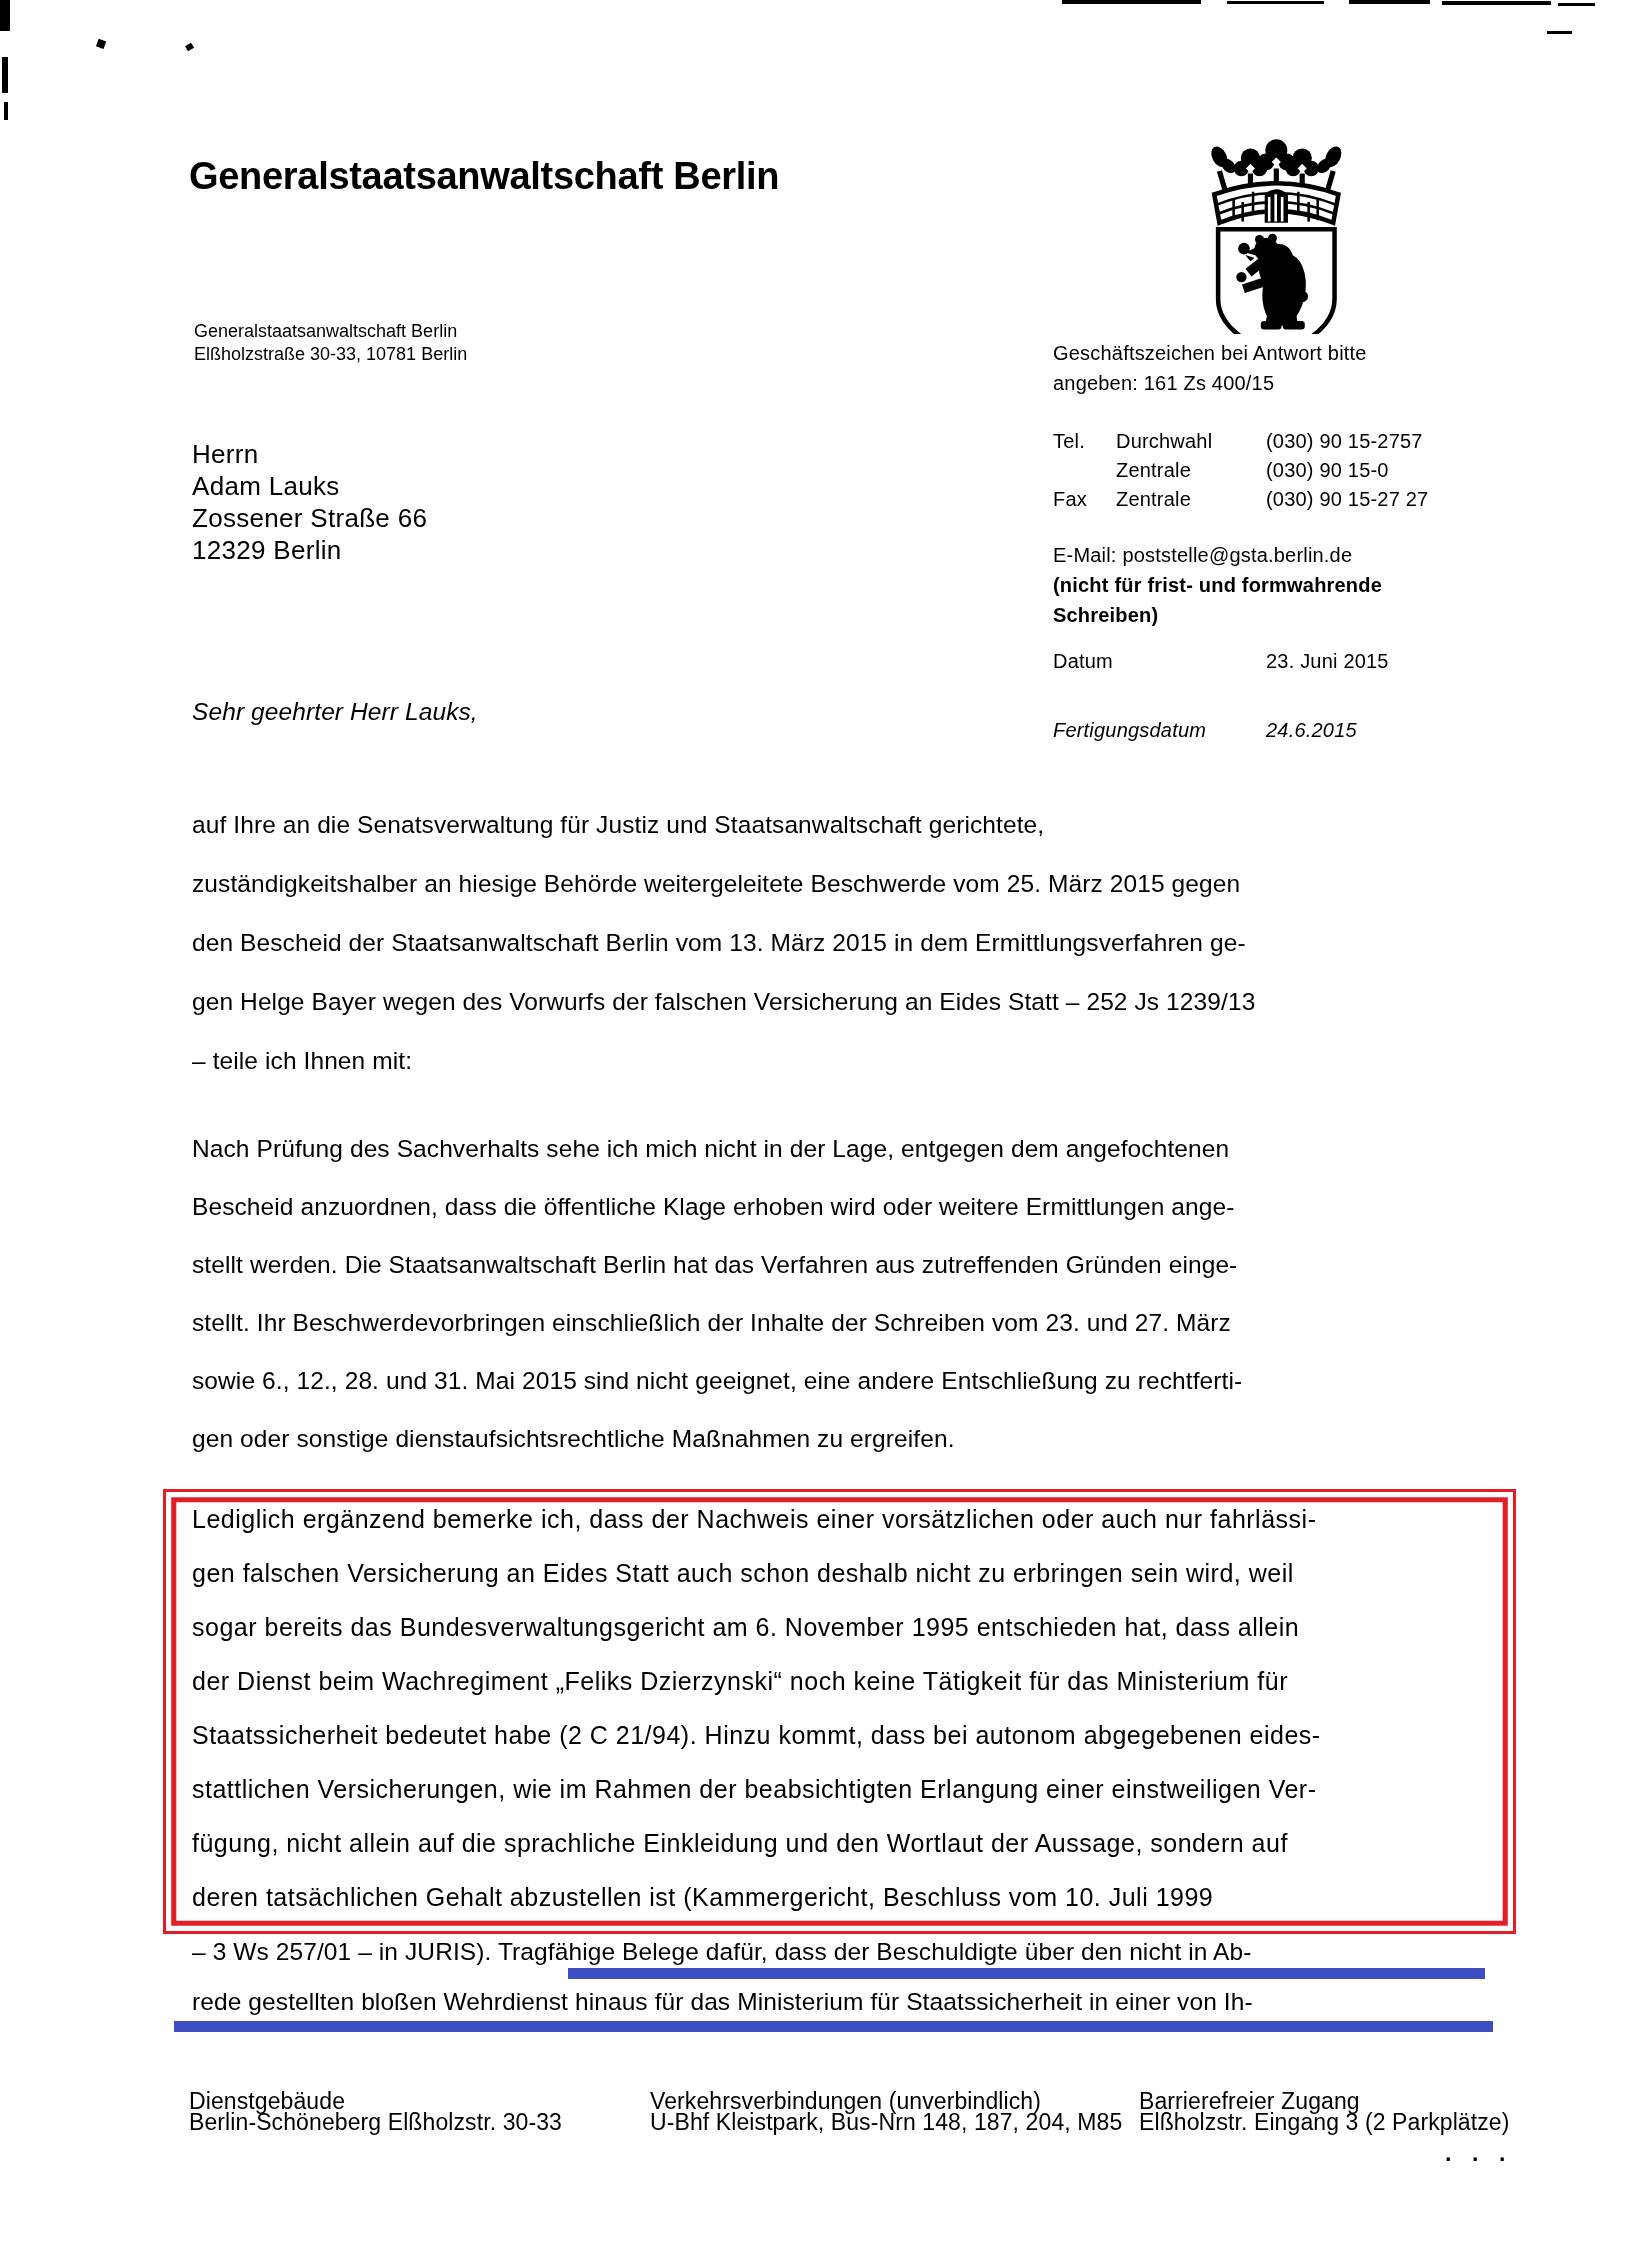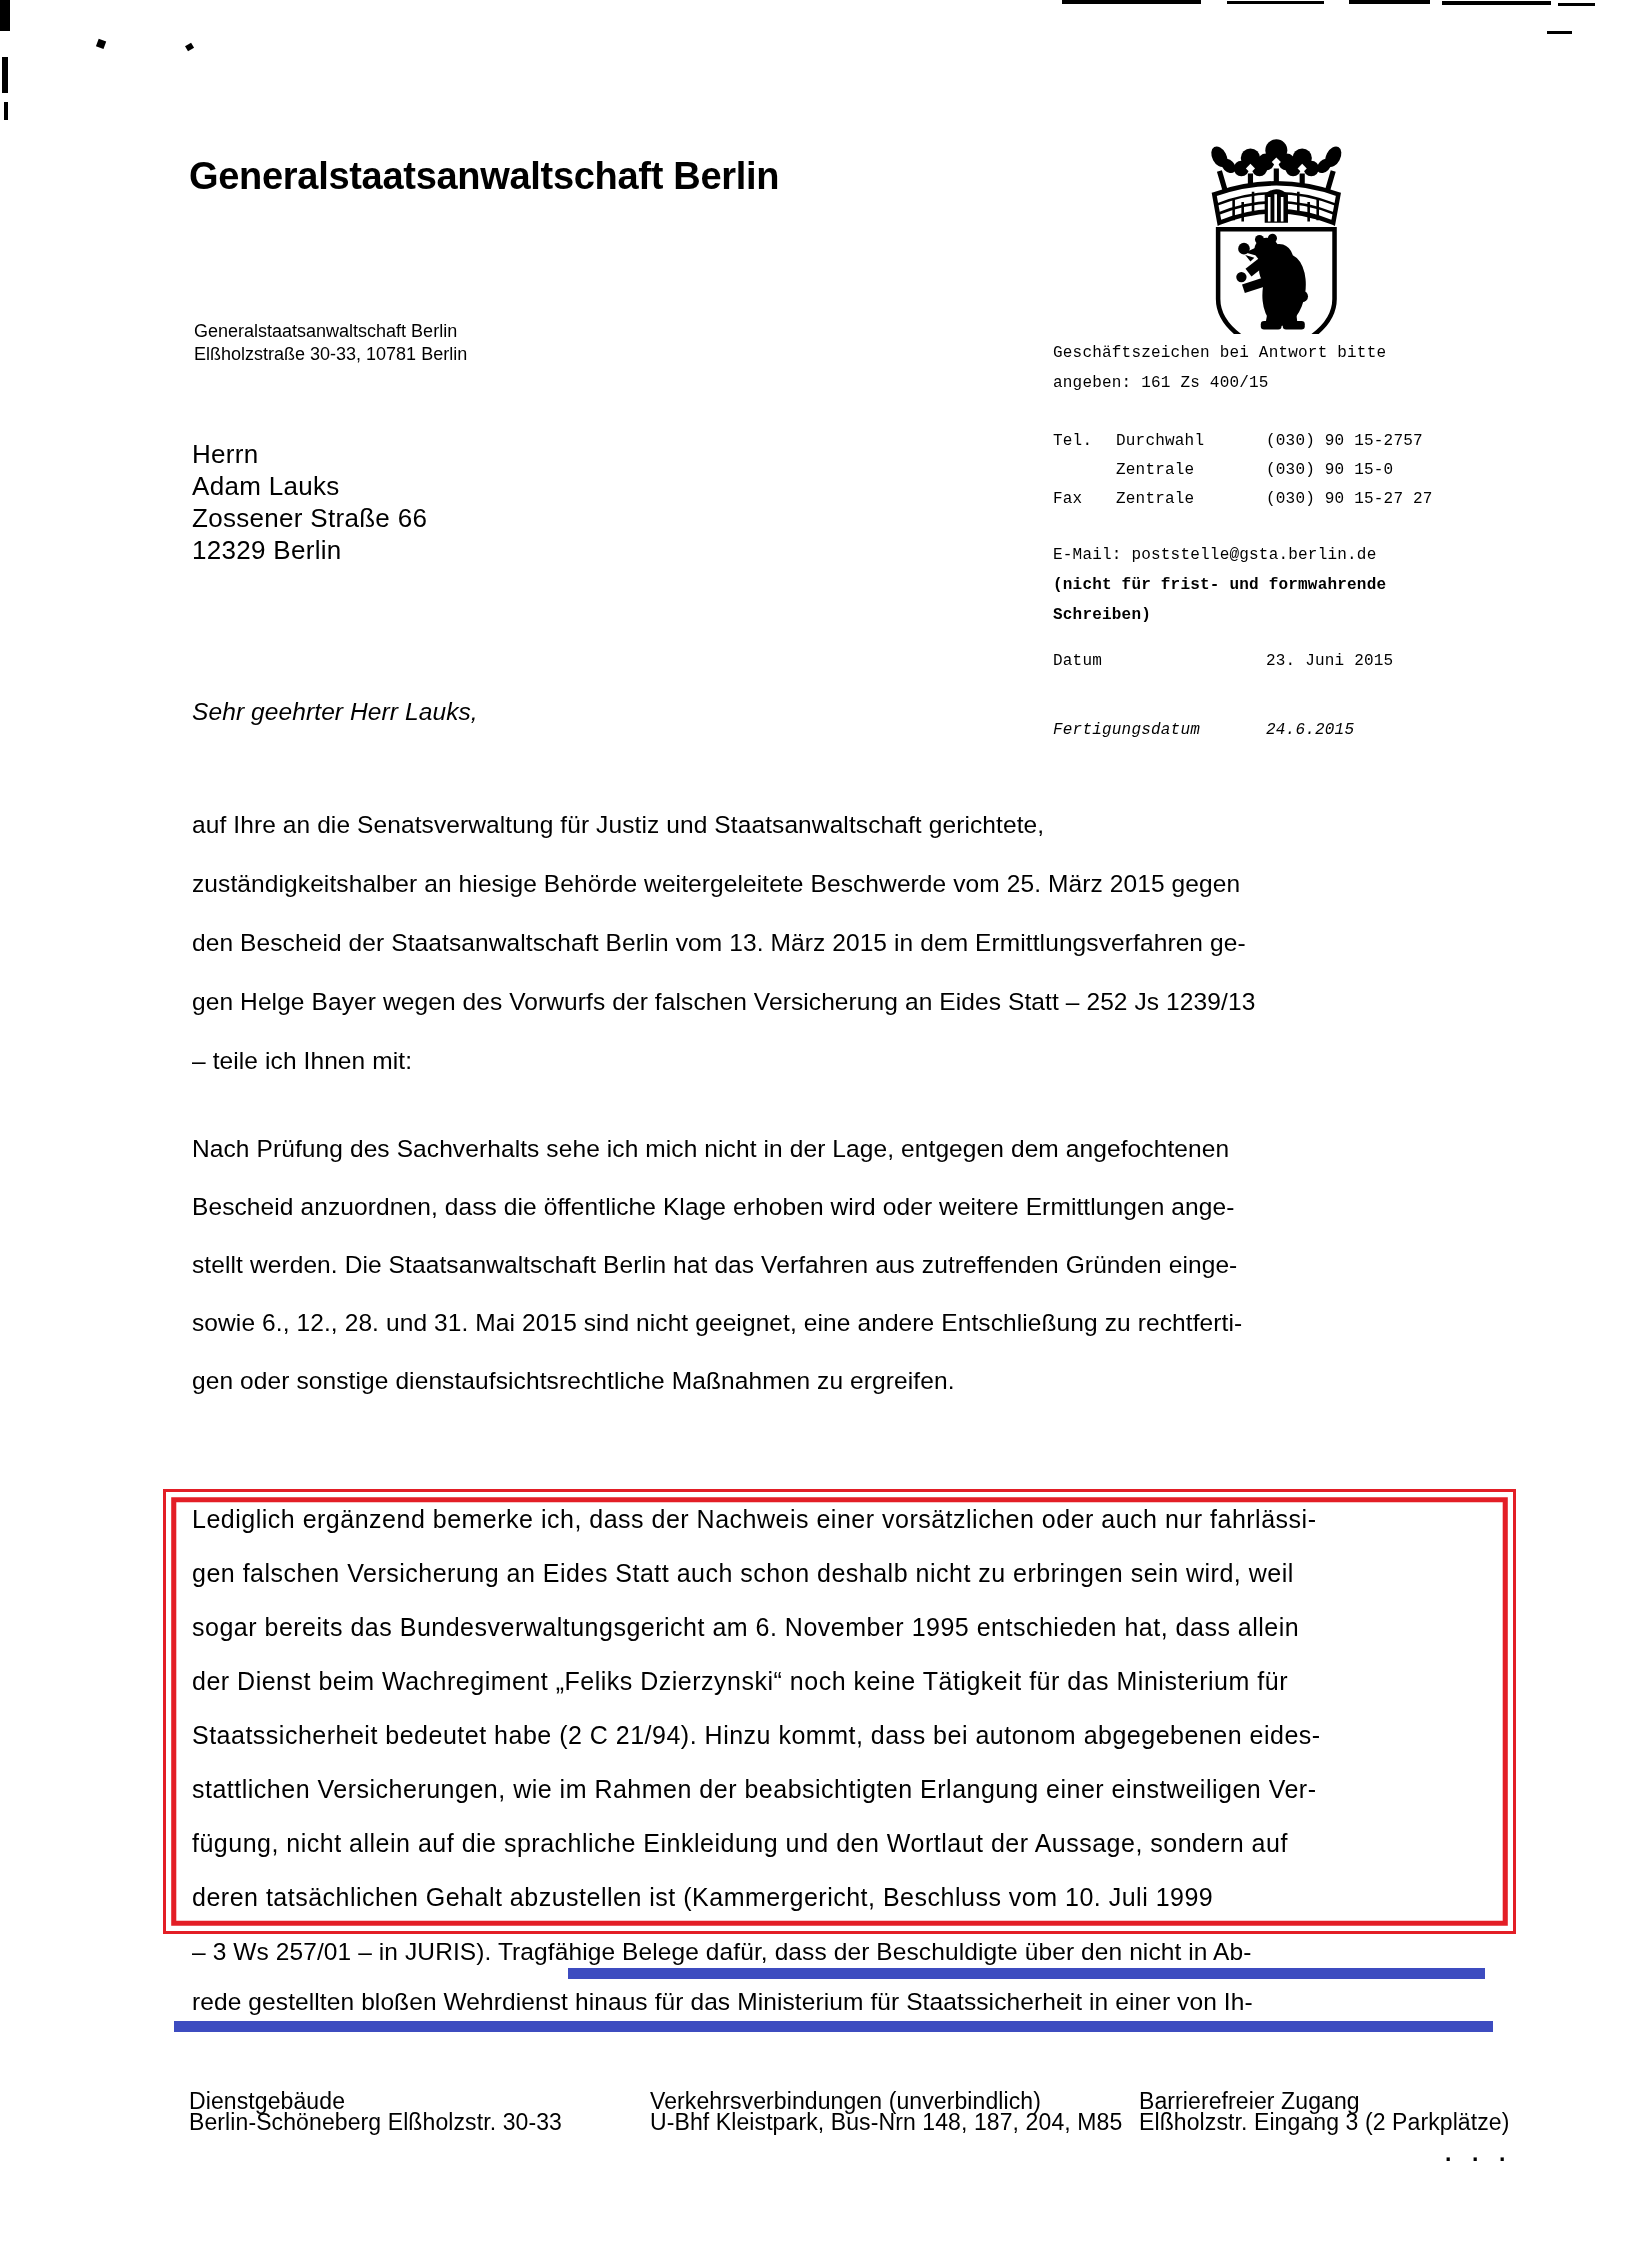--- a/index.html
+++ b/index.html
@@ -8,21 +8,21 @@
     font-family:"Liberation Sans","DejaVu Sans",sans-serif;color:#000;
     overflow:hidden;
   }
   .abs{position:absolute;}
   .line{white-space:nowrap;}
   
   .title{font-size:38px;font-weight:700;letter-spacing:-0.3px;}
   .sender{font-size:18px;line-height:22.6px;}
   .recipient{font-size:26px;line-height:32px;letter-spacing:0.3px;}
   
-  .meta{font-size:16px;line-height:30px;letter-spacing:0.2px;font-family:Liberation Mono, monospace;}
+  .meta{font-size:20px;line-height:30px;letter-spacing:0.2px;}
   .meta-bold{font-weight:700;}
   .meta-italic{font-style:italic;margin-top:40px;}
   .metacol-l2{position:absolute;left:63px;top:0;}
   .metacol-val{position:absolute;left:213px;top:0;}
   .metarow{position:relative;height:29px;}
   
   .bodytext{font-size:24.5px;letter-spacing:0.1px;}
   .p1 .line{height:59px;}
   .p2 .line{height:58px;}
   .boxtext{font-size:25px;letter-spacing:0.5px;}
@@ -178,20 +178,21 @@
     <div class="line">zuständigkeitshalber an hiesige Behörde weitergeleitete Beschwerde vom 25. März 2015 gegen</div>
     <div class="line">den Bescheid der Staatsanwaltschaft Berlin vom 13. März 2015 in dem Ermittlungsverfahren ge-</div>
     <div class="line">gen Helge Bayer wegen des Vorwurfs der falschen Versicherung an Eides Statt – 252 Js 1239/13</div>
     <div class="line">– teile ich Ihnen mit:</div>
   </div>
 
   <div class="abs bodytext p2" style="left:192px;top:1135px;">
     <div class="line">Nach Prüfung des Sachverhalts sehe ich mich nicht in der Lage, entgegen dem angefochtenen</div>
     <div class="line">Bescheid anzuordnen, dass die öffentliche Klage erhoben wird oder weitere Ermittlungen ange-</div>
     <div class="line">stellt werden. Die Staatsanwaltschaft Berlin hat das Verfahren aus zutreffenden Gründen einge-</div>
+    <div class="line">stellt. Ihr Beschwerdevorbringen einschließlich der Inhalte der Schreiben vom 23. und 27. März</div>
     <div class="line">sowie 6., 12., 28. und 31. Mai 2015 sind nicht geeignet, eine andere Entschließung zu rechtferti-</div>
     <div class="line">gen oder sonstige dienstaufsichtsrechtliche Maßnahmen zu ergreifen.</div>
   </div>
 
   <div class="abs redbox" style="left:163px;top:1489px;width:1347px;height:439px;"></div>
 
   <div class="abs boxtext" style="left:192px;top:1505px;">
     <div class="line">Lediglich ergänzend bemerke ich, dass der Nachweis einer vorsätzlichen oder auch nur fahrlässi-</div>
     <div class="line">gen falschen Versicherung an Eides Statt auch schon deshalb nicht zu erbringen sein wird, weil</div>
     <div class="line">sogar bereits das Bundesverwaltungsgericht am 6. November 1995 entschieden hat, dass allein</div>

